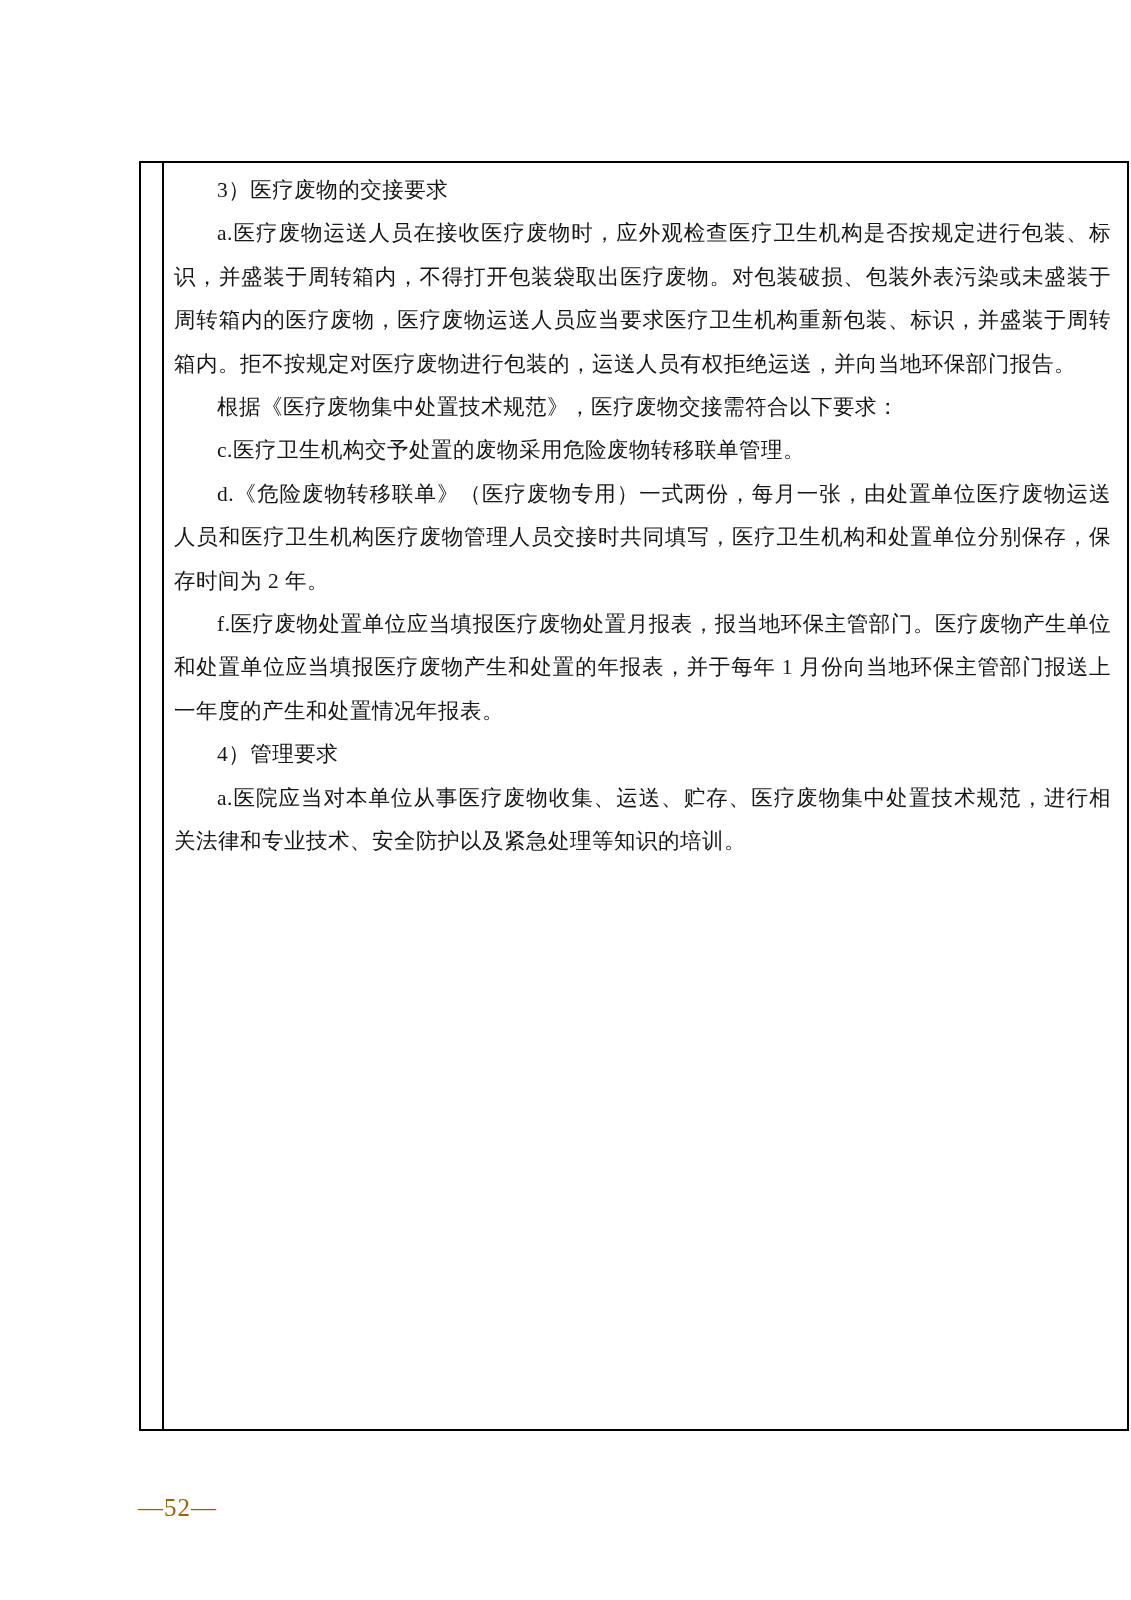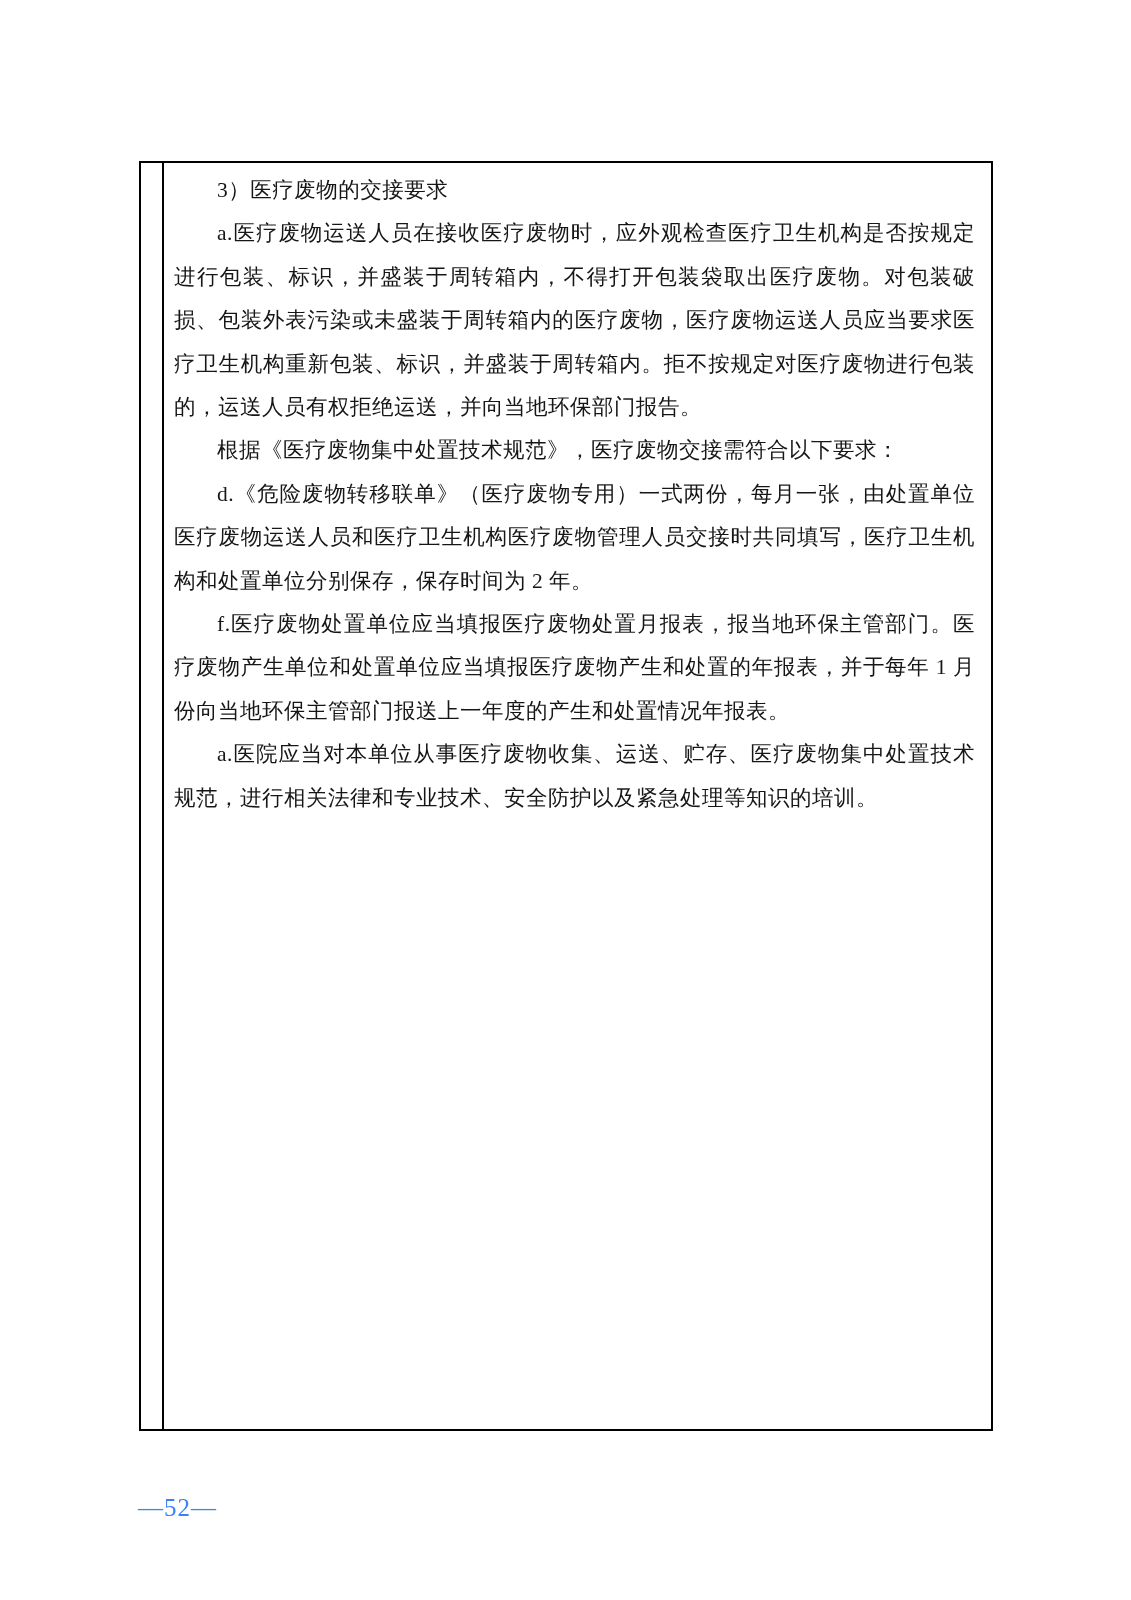--- a/index.html
+++ b/index.html
@@ -13,21 +13,21 @@
     height: 1600px;
     background: #ffffff;
     font-family: "Liberation Serif", "DejaVu Serif", serif;
     color: #161616;
     overflow: hidden;
   }
   .doc-table {
     position: absolute;
     left: 139px;
     top: 161px;
-    width: 854px;
+    width: 990px;
     height: 1270px;
     border: 2px solid #000000;
     display: flex;
     box-sizing: border-box;
     background: #ffffff;
   }
   .table-gutter {
     width: 21px;
     border-right: 2px solid #000000;
     flex: 0 0 auto;
@@ -46,36 +46,38 @@
     text-indent: 2em;
     letter-spacing: 0.5px;
     color: #161616;
   }
   .page-number {
     position: absolute;
     left: 138px;
     top: 1494px;
     font-size: 25px;
     letter-spacing: 1px;
-    color: #3b82f6;
+    color: #a16207;
     font-family: "Liberation Serif", "DejaVu Serif", serif;
   }
 </style>
 </head>
 <body>
 
 <div class="page">
 
   <div class="doc-table">
     <div class="table-gutter"></div>
     <div class="table-content">
       <p>3）医疗废物的交接要求</p>
       <p>a.医疗废物运送人员在接收医疗废物时，应外观检查医疗卫生机构是否按规定进行包装、标识，并盛装于周转箱内，不得打开包装袋取出医疗废物。对包装破损、包装外表污染或未盛装于周转箱内的医疗废物，医疗废物运送人员应当要求医疗卫生机构重新包装、标识，并盛装于周转箱内。拒不按规定对医疗废物进行包装的，运送人员有权拒绝运送，并向当地环保部门报告。</p>
       <p>根据《医疗废物集中处置技术规范》，医疗废物交接需符合以下要求：</p>
+      <p>c.医疗卫生机构交予处置的废物采用危险废物转移联单管理。</p>
       <p>d.《危险废物转移联单》（医疗废物专用）一式两份，每月一张，由处置单位医疗废物运送人员和医疗卫生机构医疗废物管理人员交接时共同填写，医疗卫生机构和处置单位分别保存，保存时间为 2 年。</p>
       <p>f.医疗废物处置单位应当填报医疗废物处置月报表，报当地环保主管部门。医疗废物产生单位和处置单位应当填报医疗废物产生和处置的年报表，并于每年 1 月份向当地环保主管部门报送上一年度的产生和处置情况年报表。</p>
+      <p>4）管理要求</p>
       <p>a.医院应当对本单位从事医疗废物收集、运送、贮存、医疗废物集中处置技术规范，进行相关法律和专业技术、安全防护以及紧急处理等知识的培训。</p>
     </div>
   </div>
 
   <div class="page-number">—52—</div>
 
 </div>
 
 </body></html>

